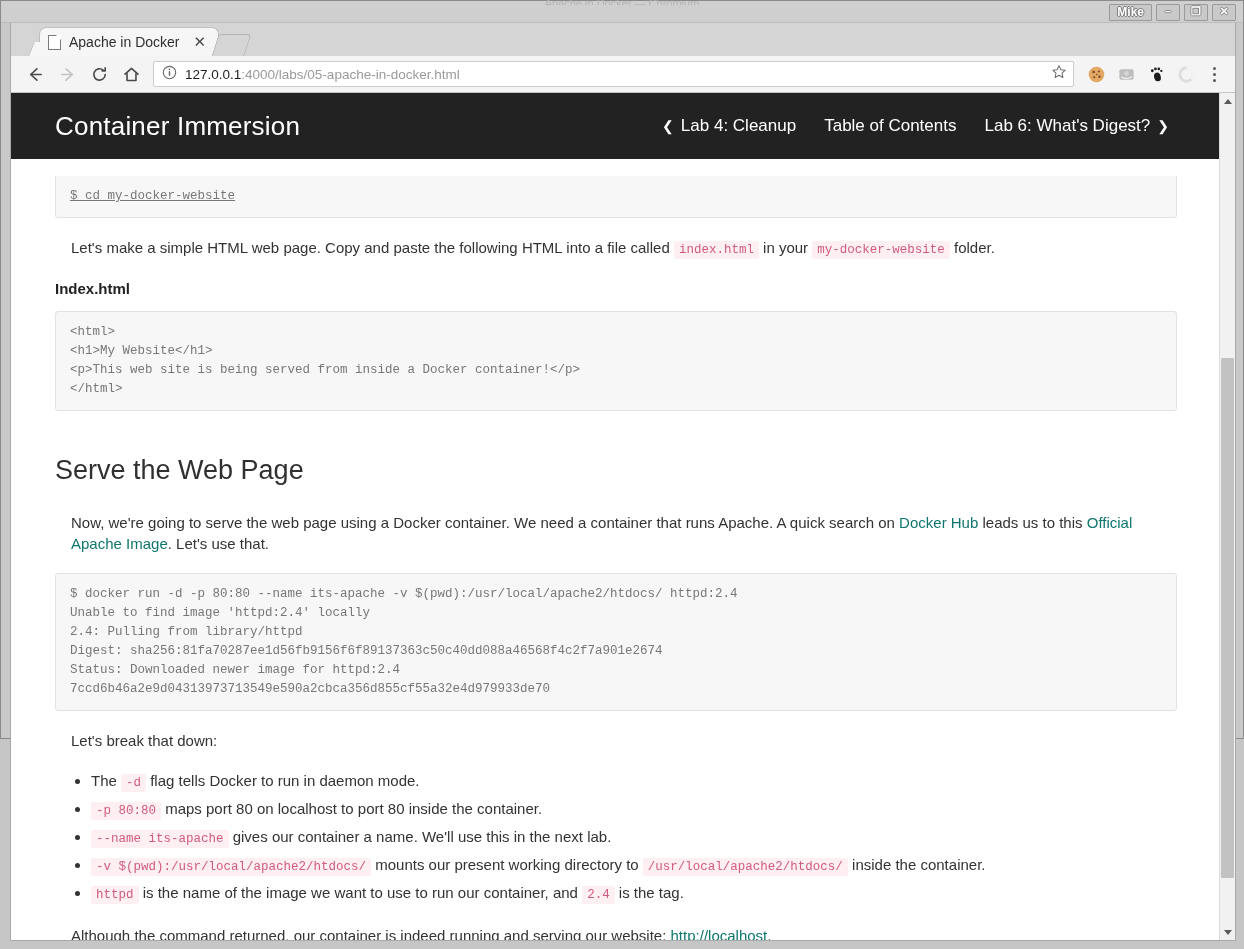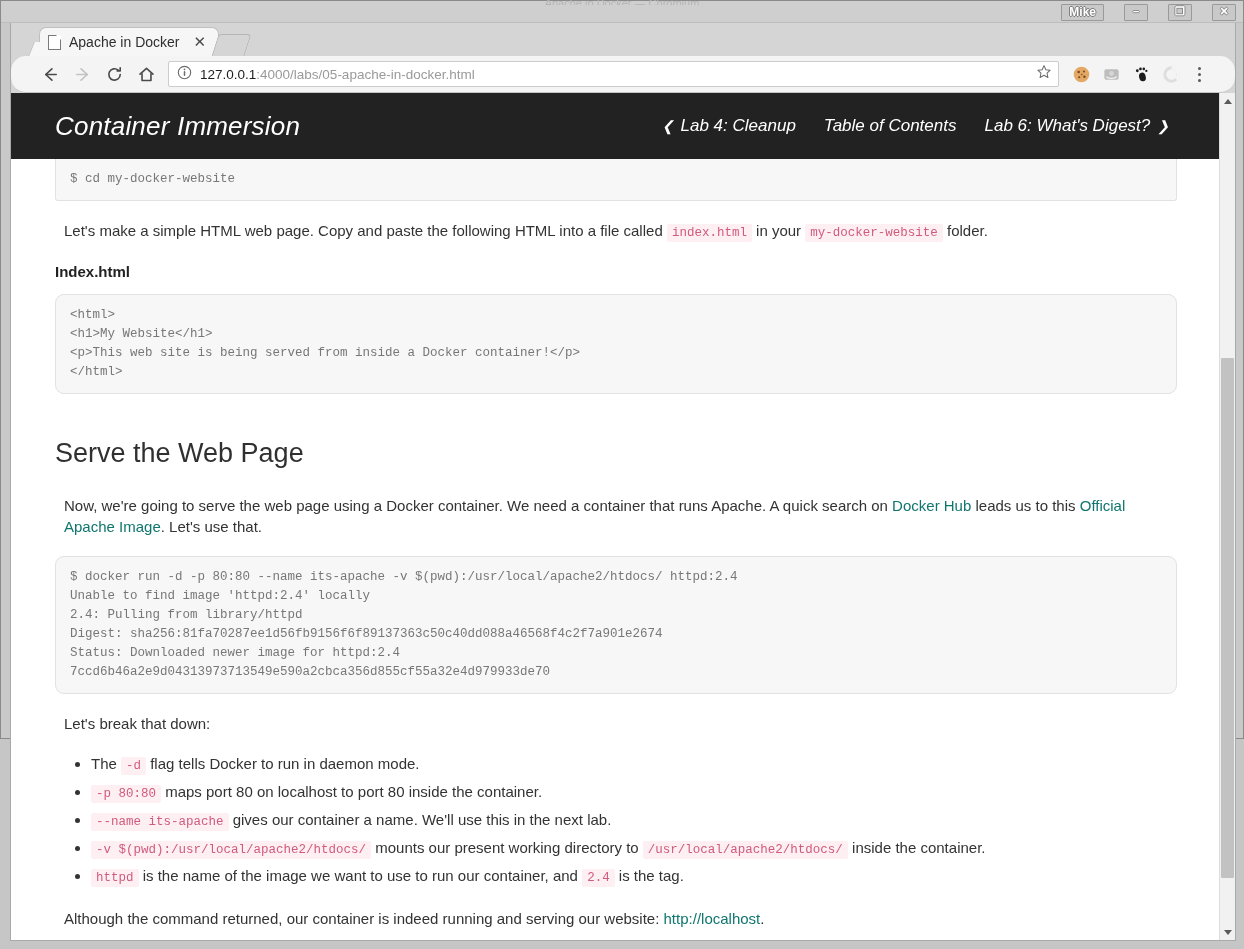--- a/index.html
+++ b/index.html
@@ -27,21 +27,21 @@
   }
   .titlebar-text {
     position: absolute; left: 0; right: 0; top: -4px;
     text-align: center;
     font-size: 11px; color: #b5b5b5;
     overflow: hidden; height: 8px;
     white-space: nowrap;
   }
   .win-buttons {
     position: absolute; right: 7px; top: 3px;
-    display: flex; gap: 20px; align-items: center;
+    display: flex; gap: 4px; align-items: center;
   }
   .win-user {
     font-size: 12px; color: #ffffff;
     background: #c9c9c9;
     border: 1px solid #9a9a9a;
     padding: 0 7px; height: 17px; line-height: 15px;
     text-shadow: 0 1px 0 #7d7d7d, 0 -1px 0 #7d7d7d, 1px 0 0 #7d7d7d, -1px 0 0 #7d7d7d;
     font-weight: bold;
     border-radius: 1px;
   }
@@ -125,23 +125,22 @@
     border-bottom: none;
     border-radius: 4px 4px 0 0;
     transform: skewX(-18deg);
   }
 
   .toolbar {
     height: 37px;
     background: #f4f4f4;
     border-bottom: 1px solid #c4c4c4;
     display: flex; align-items: center;
-    padding: 0 24px;
+    padding: 0 9px;
     gap: 2px;
-    border-radius: 15px;
   }
   .nav-btn {
     width: 30px; height: 30px;
     display: flex; align-items: center; justify-content: center;
     cursor: pointer;
     border-radius: 2px;
   }
   .nav-btn svg { display: block; }
   .omnibox {
     flex: 1 1 auto;
@@ -177,51 +176,50 @@
     width: 1210px;
     background: #ffffff;
   }
 
   
   .site-header {
     background: #222222;
     height: 66px;
     display: flex; align-items: center;
     padding: 0 44px 0 44px;
-    font-style: italic;
   }
   .site-title {
     font-size: 26px; color: #ffffff; font-weight: 400;
     letter-spacing: 0.2px;
     flex: 1 1 auto;
   }
   .site-nav { display: flex; align-items: center; gap: 28px; padding-right: 8px; }
   .site-nav a {
     color: #ffffff; text-decoration: none; font-size: 17px;
     display: inline-flex; align-items: center; gap: 7px;
     white-space: nowrap;
   }
   .chev { font-size: 14px; }
 
   
   .content { padding: 0 44px 0 44px; color: #333; }
   .code-block {
     background: #f7f7f7;
     border: 1px solid #e2e2e2;
-    border-radius: 9px;
+    border-radius: 3px;
     font-family: "Liberation Mono", monospace;
     font-size: 12.5px;
     color: #777777;
     line-height: 19px;
     padding: 11px 14px;
     white-space: pre;
     overflow: hidden;
   }
-  .cb-top { margin-top: 0; border-top: none; border-radius: 0 0 3px 3px; }
-  p.body { font-size: 15px; line-height: 21px; color: #333; margin: 19px 9px; }
+  .cb-top { margin-top: 17px; border-top: none; border-radius: 0 0 3px 3px; text-decoration: underline; }
+  p.body { font-size: 15px; line-height: 21px; color: #333; margin: 19px 16px; }
   h3.subhead { font-size: 15px; font-weight: bold; color: #222; margin: 18px 0 14px 0; }
   h2.section {
     font-size: 27px; font-weight: 400; color: #303030;
     margin: 44px 0 26px 0;
   }
   code.inline {
     font-family: "Liberation Mono", monospace;
     font-size: 12.5px;
     background: #fdeff2;
     color: #d15b7d;

